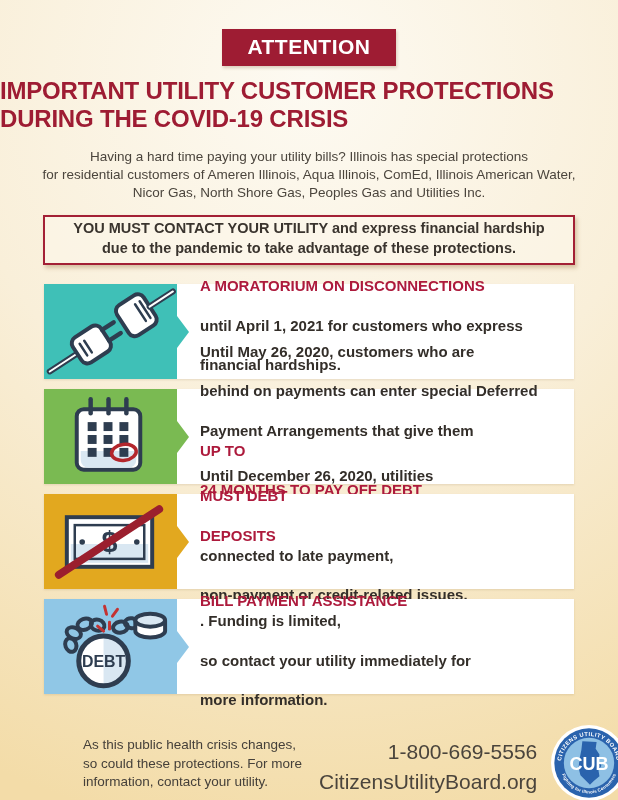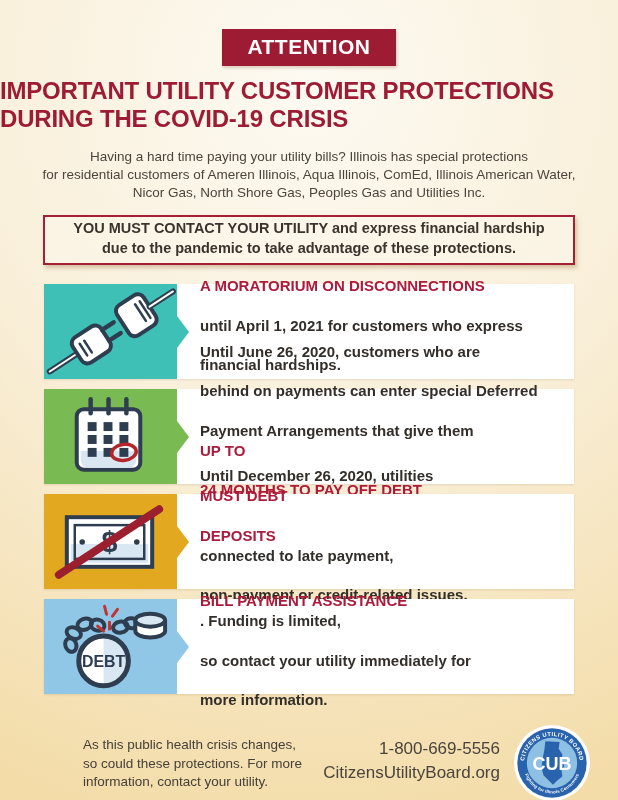--- a/index.html
+++ b/index.html
@@ -67,21 +67,21 @@
   .footer{
     display:flex;align-items:flex-start;
     margin:30px 28px 0 44px;
   }
   .footer-note{
     flex:0 0 236px;margin-top:12px;
     color:#45403a;font-size:13.5px;line-height:1.38;margin-left:39px;
   }
   .footer-contact{
     flex:1;text-align:right;margin-top:13px;padding-right:14px;
-    color:#4a443c;font-size:17px;line-height:1.42;
+    color:#4a443c;font-size:21px;line-height:1.42;
   }
   .footer-logo{flex:0 0 76px;margin-top:1px;}
   .footer-logo svg{display:block;width:76px;height:76px;}
 </style>
 </head>
 <body>
 
 <div class="page">
 
   <div class="attention">ATTENTION</div>
@@ -138,21 +138,21 @@
               <rect x="76" y="46" width="9" height="9"></rect>
       <rect x="44" y="59" width="9" height="9"></rect>
               <rect x="60" y="59" width="9" height="9"></rect>
               <rect x="76" y="59" width="9" height="9"></rect>
     </g>
     <ellipse cx="80.5" cy="63.5" rx="12.5" ry="8" fill="none" stroke="#b3262c" stroke-width="3.5" transform="rotate(-8 80.5 63.5)"></ellipse>
     </svg>
           <div class="notch"></div>
         </div>
         <div class="row-text">
-          <span>Until June 26, 2020, customers who are</span>
+          <span>Until May 26, 2020, customers who are</span>
           <br>
           <span>behind on payments can enter special Deferred</span>
           <br>
           <span>Payment Arrangements that give them </span>
           <span class="em">UP TO</span>
           <br>
           <span class="em">24 MONTHS TO PAY OFF DEBT</span>
           <span> with the utility.</span>
         </div>
       </div>

